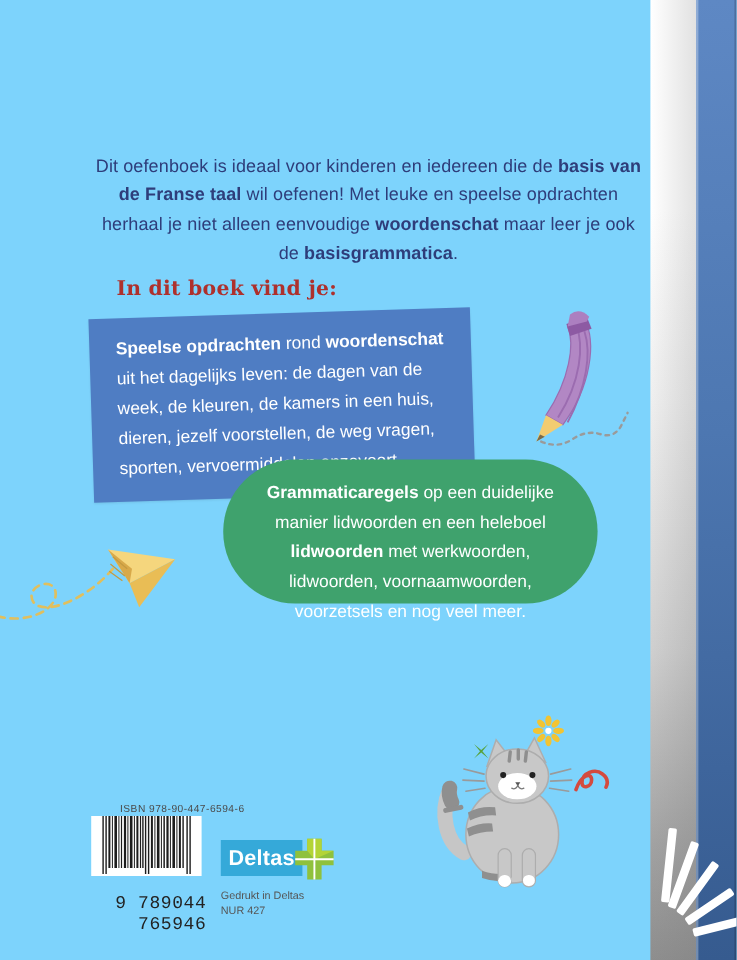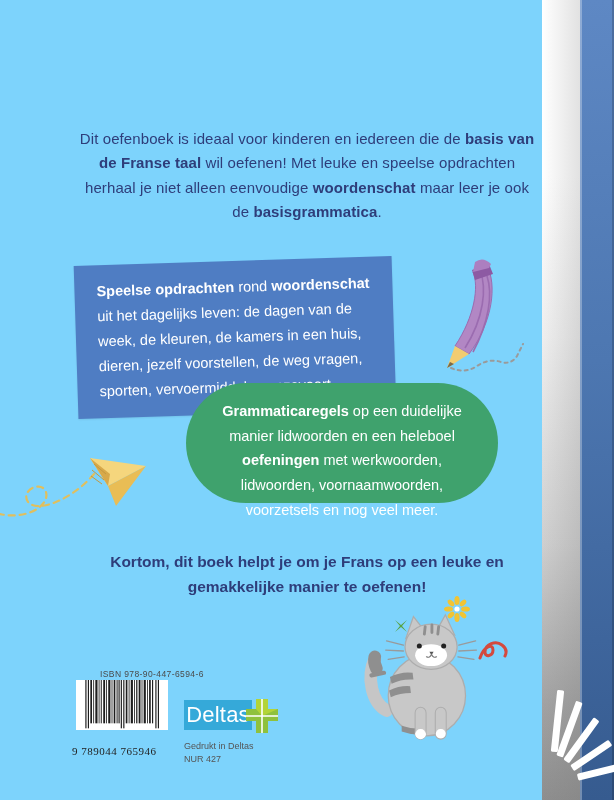--- a/index.html
+++ b/index.html
@@ -39,30 +39,30 @@
     font-size:15.5px;line-height:1.65;
   }
   
   .isbn-label{
     position:absolute;left:77px;top:669px;font-size:8.5px;color:#4a4a4a;
     letter-spacing:.4px;
     padding-left:23px;
   }
   .barcode{position:absolute;left:76px;top:680px;width:92px;height:50px;background:#fff;}
   .barcode-digits{
-    position:absolute;left:72px;top:745px;width:100px;text-align:left;
-    font-family:Liberation Serif, serif;font-size:11px;color:#222;
+    position:absolute;left:72px;top:745px;width:100px;text-align:right;
+    font-family:Liberation Mono, monospace;font-size:15px;color:#222;
     letter-spacing:.5px;
   }
   .deltas-logo{position:absolute;left:184px;top:697px;width:96px;height:38px;}
   .deltas-rect{
     position:absolute;left:0;top:3px;width:68px;height:30px;background:#35a9d9;
     display:flex;align-items:center;justify-content:center;
   }
-  .deltas-text{color:#ffffff;font-weight:400;font-size:22px;letter-spacing:.2px;}
+  .deltas-text{color:#ffffff;font-weight:700;font-size:18px;letter-spacing:.2px;}
   .printed-info{
     position:absolute;left:184px;top:740px;font-size:9px;color:#555;line-height:1.45;
   }
   
   .edge-shadow{
     position:absolute;right:34px;top:0;width:38px;height:800px;
     background:
       linear-gradient(to right, rgba(150,150,150,0) 0%, rgba(120,120,120,.22) 100%),
       linear-gradient(to bottom, #ffffff 0%, #ffffff 22%, #efefef 42%, #cfcfcf 68%, #a2a2a2 88%, #8e8e8e 100%);
   }
@@ -74,45 +74,45 @@
   
   .art{position:absolute;}
 </style>
 </head>
 <body>
 
 <div class="page">
 
   <p class="intro"><span>Dit oefenboek is ideaal voor kinderen en iedereen die de </span><b>basis van de Franse taal</b><span> wil oefenen! Met leuke en speelse opdrachten herhaal je niet alleen eenvoudige </span><b>woordenschat</b><span> maar leer je ook de </span><b>basisgrammatica</b><span>.</span></p>
 
+  <div class="heading-red">In dit boek vind je:</div>
 
   <div class="blue-box"><b>Speelse opdrachten</b><span> rond </span><b>woordenschat</b><span> uit het dagelijks leven: de dagen van de week, de kleuren, de kamers in een huis, dieren, jezelf voorstellen, de weg vragen, sporten, vervoermiddelen enzovoort.</span></div>
 
   <svg class="art" style="left:435px;top:250px;" width="100" height="128" viewBox="0 0 100 128">
     <path d="M52,16 C62,34 58,72 34,104 L20,96 C40,66 44,36 38,22 Z" fill="#b287c4" stroke="#9b6cb0" stroke-width="1"></path>
     <path d="M45,20 C52,38 49,68 30,98" stroke="#9b6cb0" stroke-width="1.6" fill="none"></path>
     <path d="M52,26 C58,44 54,72 38,102" stroke="#9b6cb0" stroke-width="1.6" fill="none"></path>
     <path d="M37,20 L54,14 L58,24 L40,30 Z" fill="#8d5aa3"></path>
     <path d="M40,12 q8,-6 16,2 l-2,4 -16,4 z" fill="#ac7fc0"></path>
     <path d="M20,96 L34,104 L12,118 Z" fill="#f2cc71"></path>
     <path d="M15,112 L12,118 L19,114 Z" fill="#7a6a4a"></path>
     <path d="M16,118 q14,6 26,-2 q12,-8 24,-4 q10,3 16,-6 l6,-12" fill="none" stroke="#9a9a9a" stroke-width="2" stroke-dasharray="3,4" stroke-linecap="round"></path>
   </svg>
 
-  <div class="green-box"><b>Grammaticaregels</b><span> op een duidelijke manier lidwoorden en een heleboel </span><b>oefeningen</b><span> met werkwoorden, lidwoorden, voornaamwoorden, voorzetsels en nog veel meer.</span></div>
+  <div class="green-box"><b>Grammaticaregels</b><span> op een duidelijke manier lidwoorden en een heleboel </span><b>lidwoorden</b><span> met werkwoorden, lidwoorden, voornaamwoorden, voorzetsels en nog veel meer.</span></div>
 
   <svg class="art" style="left:-2px;top:430px;" width="155" height="108" viewBox="0 0 155 108">
     <path d="M96,44 C76,68 40,84 30,72 C22,60 44,50 48,62 C52,76 28,90 2,84" fill="none" stroke="#e0bf5e" stroke-width="2.2" stroke-dasharray="6,5" stroke-linecap="round"></path>
     <polygon points="92,28 148,36 110,56" fill="#f5d67d"></polygon>
     <polygon points="110,56 148,36 118,76" fill="#e9bd55"></polygon>
     <polygon points="92,28 112,44 110,56" fill="#d8a94a"></polygon>
     <path d="M96,34 l12,10 M94,40 l12,10 M93,46 l11,8" stroke="#c49a40" stroke-width="1"></path>
   </svg>
 
-  <p class="closing">Kortom, dit boek helpt je om je Frans op een leuke en gemakkelijke manier te oefenen!</p>
 
   <div class="isbn-label">ISBN 978-90-447-6594-6</div>
   <svg class="barcode" viewBox="0 0 92 60" width="92" height="60" style="position:absolute;left:76px;top:680px;">
     <rect x="0" y="0" width="92" height="60" fill="#ffffff"></rect>
     <g fill="#1d1d1d">
       <rect x="2" y="0" width="1.4" height="58"></rect>
         <rect x="5" y="0" width="1.4" height="58"></rect>
       <rect x="8" y="0" width="2" height="52"></rect>
         <rect x="11.5" y="0" width="1" height="52"></rect>
       <rect x="14" y="0" width="2.6" height="52"></rect>

